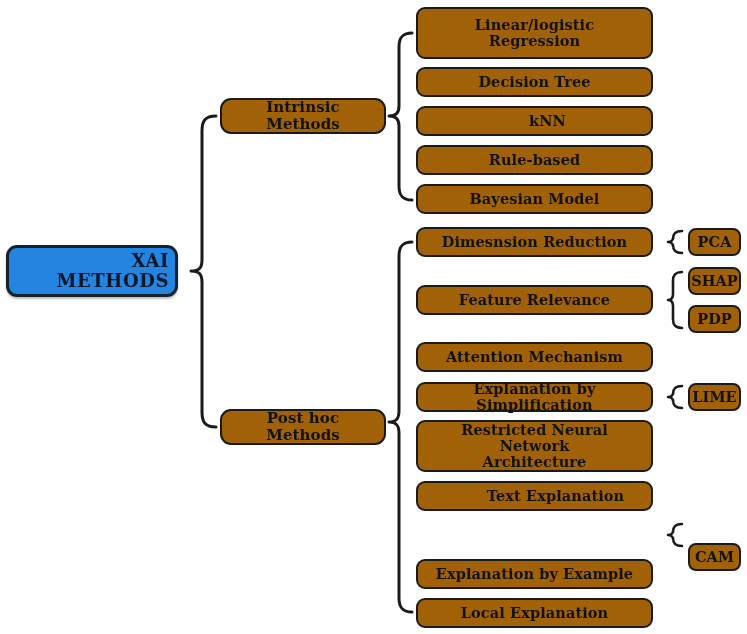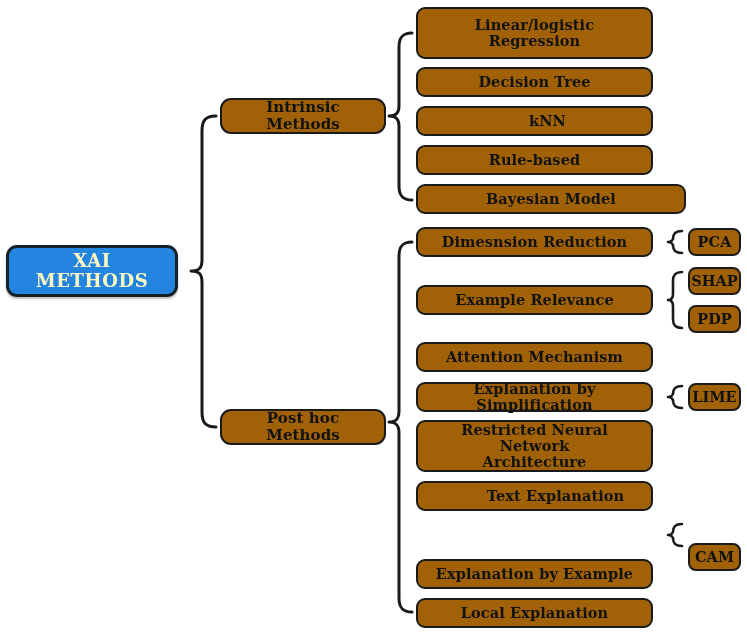--- a/index.html
+++ b/index.html
@@ -39,26 +39,27 @@
     color: #121212;
     font-weight: bold;
     font-size: 14.5px;
     line-height: 1.12;
     letter-spacing: 0.1px;
     padding: 0 6px;
     z-index: 2;
   }
   .node.root {
     background: #2485e0;
-    color: #fef9c3;
+    color: #0f172a;
     border: 3px solid #16222b;
     border-radius: 11px;
     font-size: 18px;
     letter-spacing: 0.6px;
     box-shadow: 0 2px 2px rgba(0,0,0,0.25);
+    text-align: right;
   }
   .node.branch {
     font-size: 15px;
     border-width: 2.5px;
     border-radius: 11px;
   }
   .node.leaf-small {
     font-size: 14.5px;
     border-radius: 8px;
     border-width: 2.5px;
@@ -159,30 +160,30 @@
   </div>
 
   <div class="node" style="left:416px; top:106px; width:237px; height:30px;padding-left:32px;">
     <span class="label">kNN</span>
   </div>
 
   <div class="node" style="left:416px; top:145px; width:237px; height:30px;">
     <span class="label">Rule-based</span>
   </div>
 
-  <div class="node" style="left:416px; top:184px; width:270px; height:30px;">
+  <div class="node" style="left:416px; top:184px; width:237px; height:30px;">
     <span class="label">Bayesian Model</span>
   </div>
 
   <div class="node" style="left:416px; top:227px; width:237px; height:30px;">
     <span class="label">Dimesnsion Reduction</span>
   </div>
 
   <div class="node" style="left:416px; top:285px; width:237px; height:30px;">
-    <span class="label">Example Relevance</span>
+    <span class="label">Feature Relevance</span>
   </div>
 
   <div class="node" style="left:416px; top:342px; width:237px; height:30px;">
     <span class="label">Attention Mechanism</span>
   </div>
 
   <div class="node" style="left:416px; top:382px; width:237px; height:30px;">
     <span class="label">Explanation by Simplification</span>
   </div>
 

